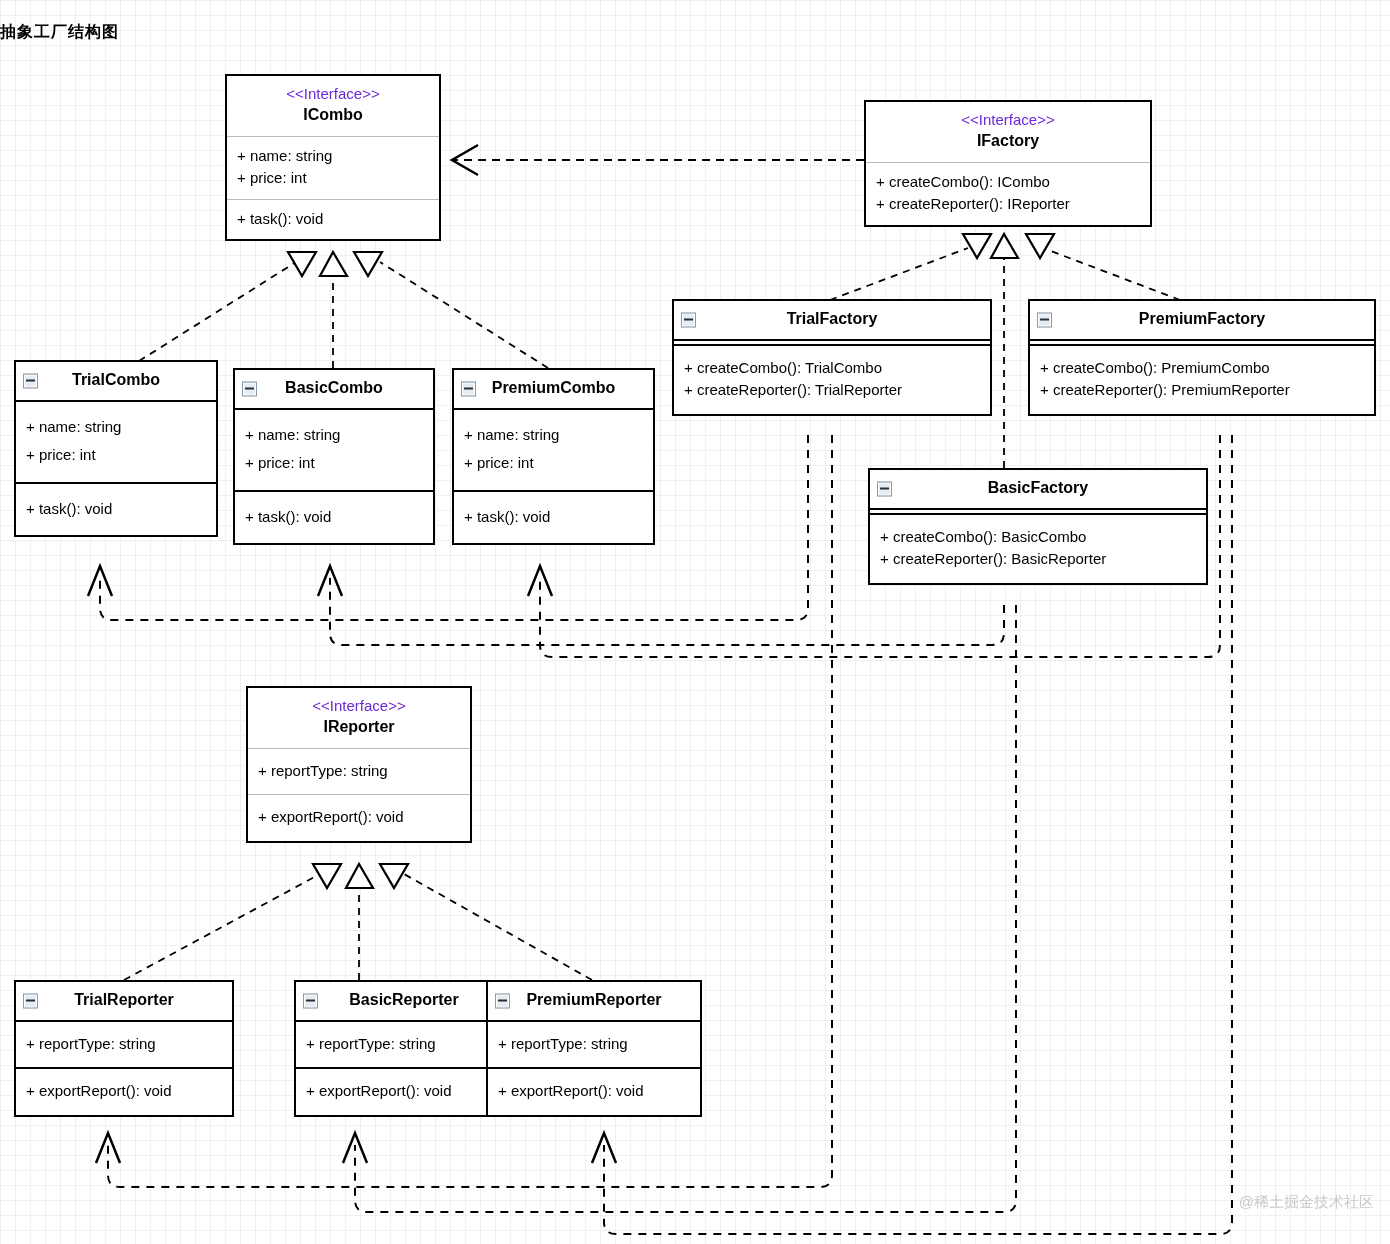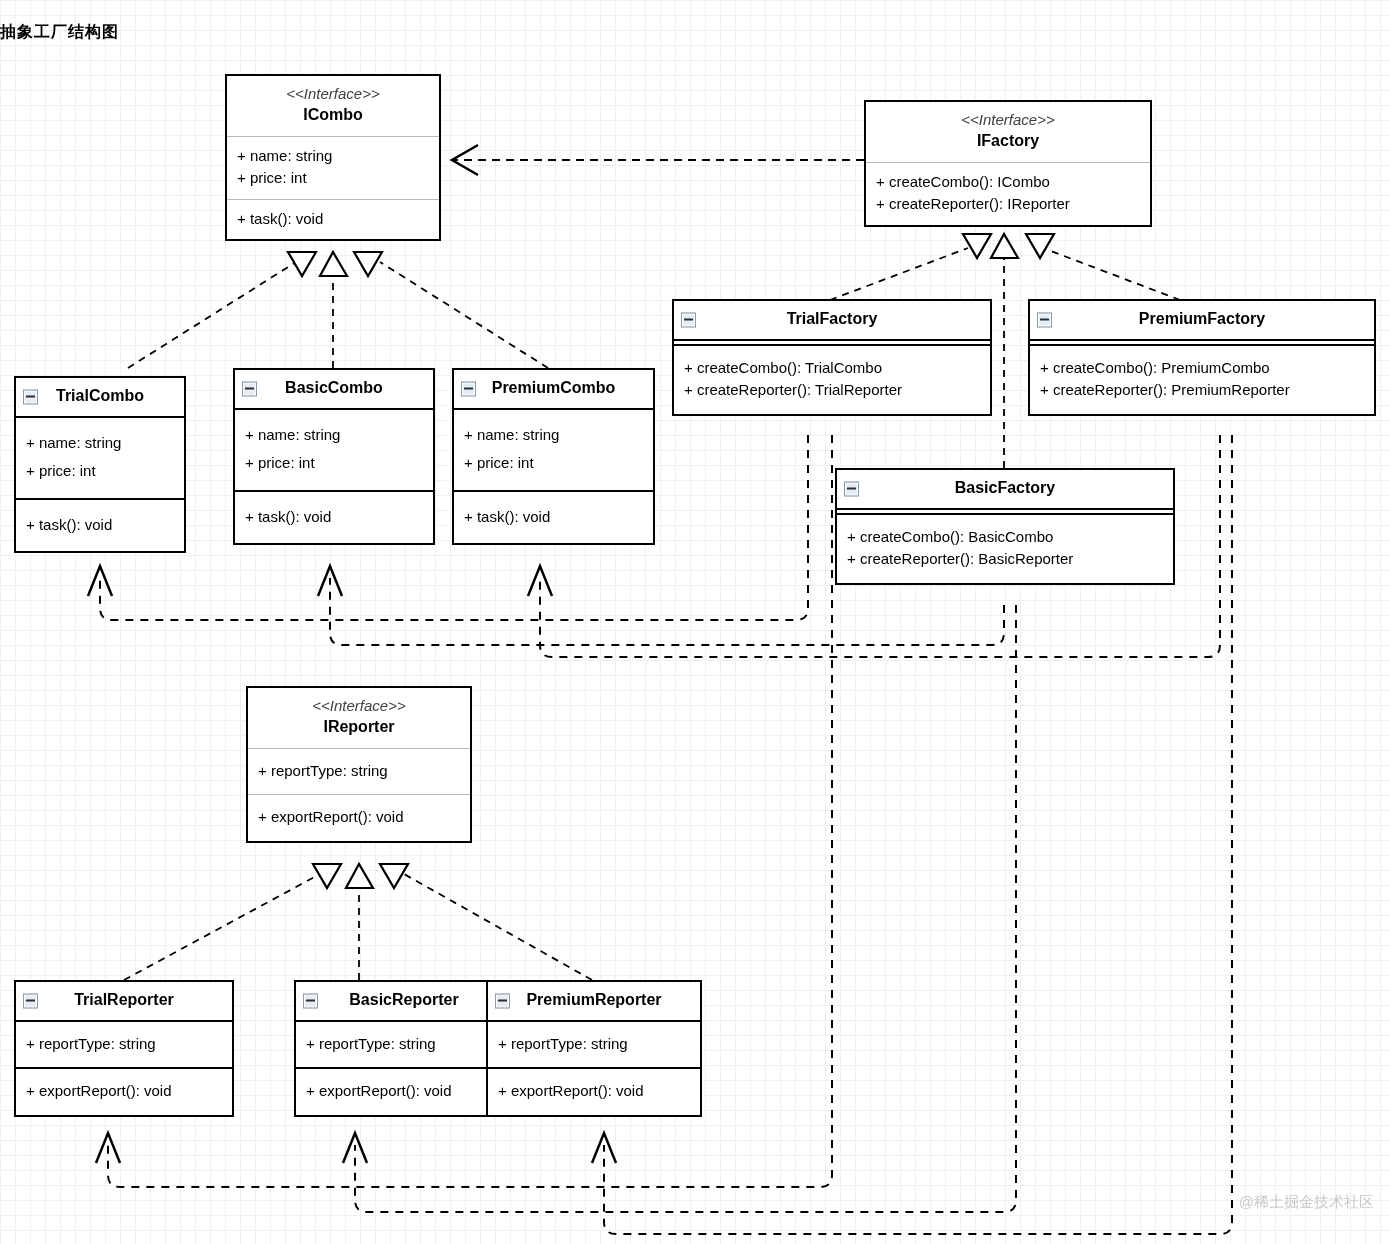--- a/index.html
+++ b/index.html
@@ -37,23 +37,22 @@
     border: 2px solid #000000;
     box-sizing: border-box;
   }
   .uml-header {
     position: relative;
     text-align: center;
     padding: 7px 6px 9px 6px;
   }
   .uml-header.iface { padding: 8px 6px 10px 6px; }
   .stereotype {
-    font-style: italic;
     font-size: 15px;
-    color: #404040;
+    color: #6d28d9;
     line-height: 1.35;
   }
   .cls-name {
     font-weight: bold;
     font-size: 16px;
     color: #000;
     line-height: 1.35;
     white-space: nowrap;
   }
   .collapse-icon {
@@ -214,21 +213,21 @@
       <div class="stereotype">&lt;&lt;Interface&gt;&gt;</div>
       <div class="cls-name">IFactory</div>
     </div>
     <div class="sep-thin"></div>
     <div class="uml-section">
       <div class="member">+ createCombo(): ICombo</div>
       <div class="member">+ createReporter(): IReporter</div>
     </div>
   </div>
 
-  <div class="uml" style="left:14px; top:376px; width:172px;">
+  <div class="uml" style="left:14px; top:360px; width:204px;">
     <div class="uml-header">
       <span class="collapse-icon"></span>
       <div class="cls-name">TrialCombo</div>
     </div>
     <div class="sep-thick"></div>
     <div class="uml-section tall">
       <div class="member spaced">+ name: string</div>
       <div class="member spaced">+ price: int</div>
     </div>
     <div class="sep-thick"></div>
@@ -286,21 +285,21 @@
       <span class="collapse-icon"></span>
       <div class="cls-name">PremiumFactory</div>
     </div>
     <div class="sep-double"></div>
     <div class="uml-section tall">
       <div class="member">+ createCombo(): PremiumCombo</div>
       <div class="member">+ createReporter(): PremiumReporter</div>
     </div>
   </div>
 
-  <div class="uml" style="left:835px; top:468px; width:340px;">
+  <div class="uml" style="left:868px; top:468px; width:340px;">
     <div class="uml-header">
       <span class="collapse-icon"></span>
       <div class="cls-name">BasicFactory</div>
     </div>
     <div class="sep-double"></div>
     <div class="uml-section tall">
       <div class="member">+ createCombo(): BasicCombo</div>
       <div class="member">+ createReporter(): BasicReporter</div>
     </div>
   </div>

